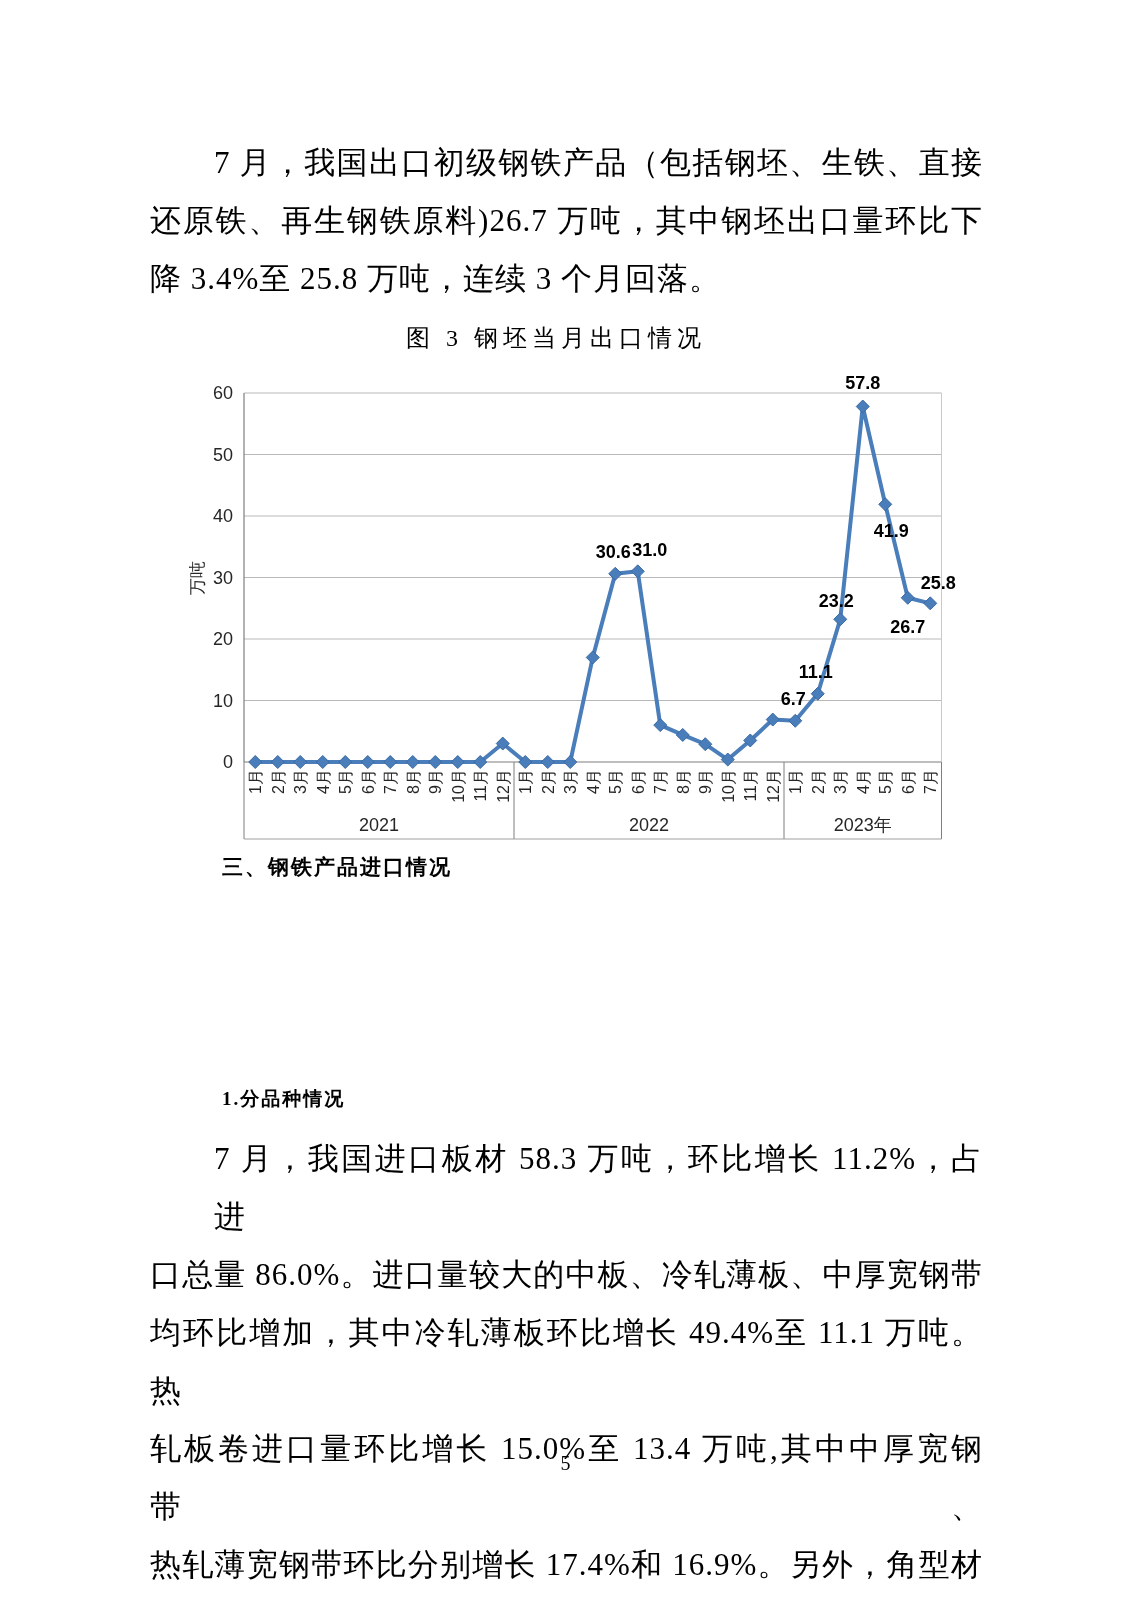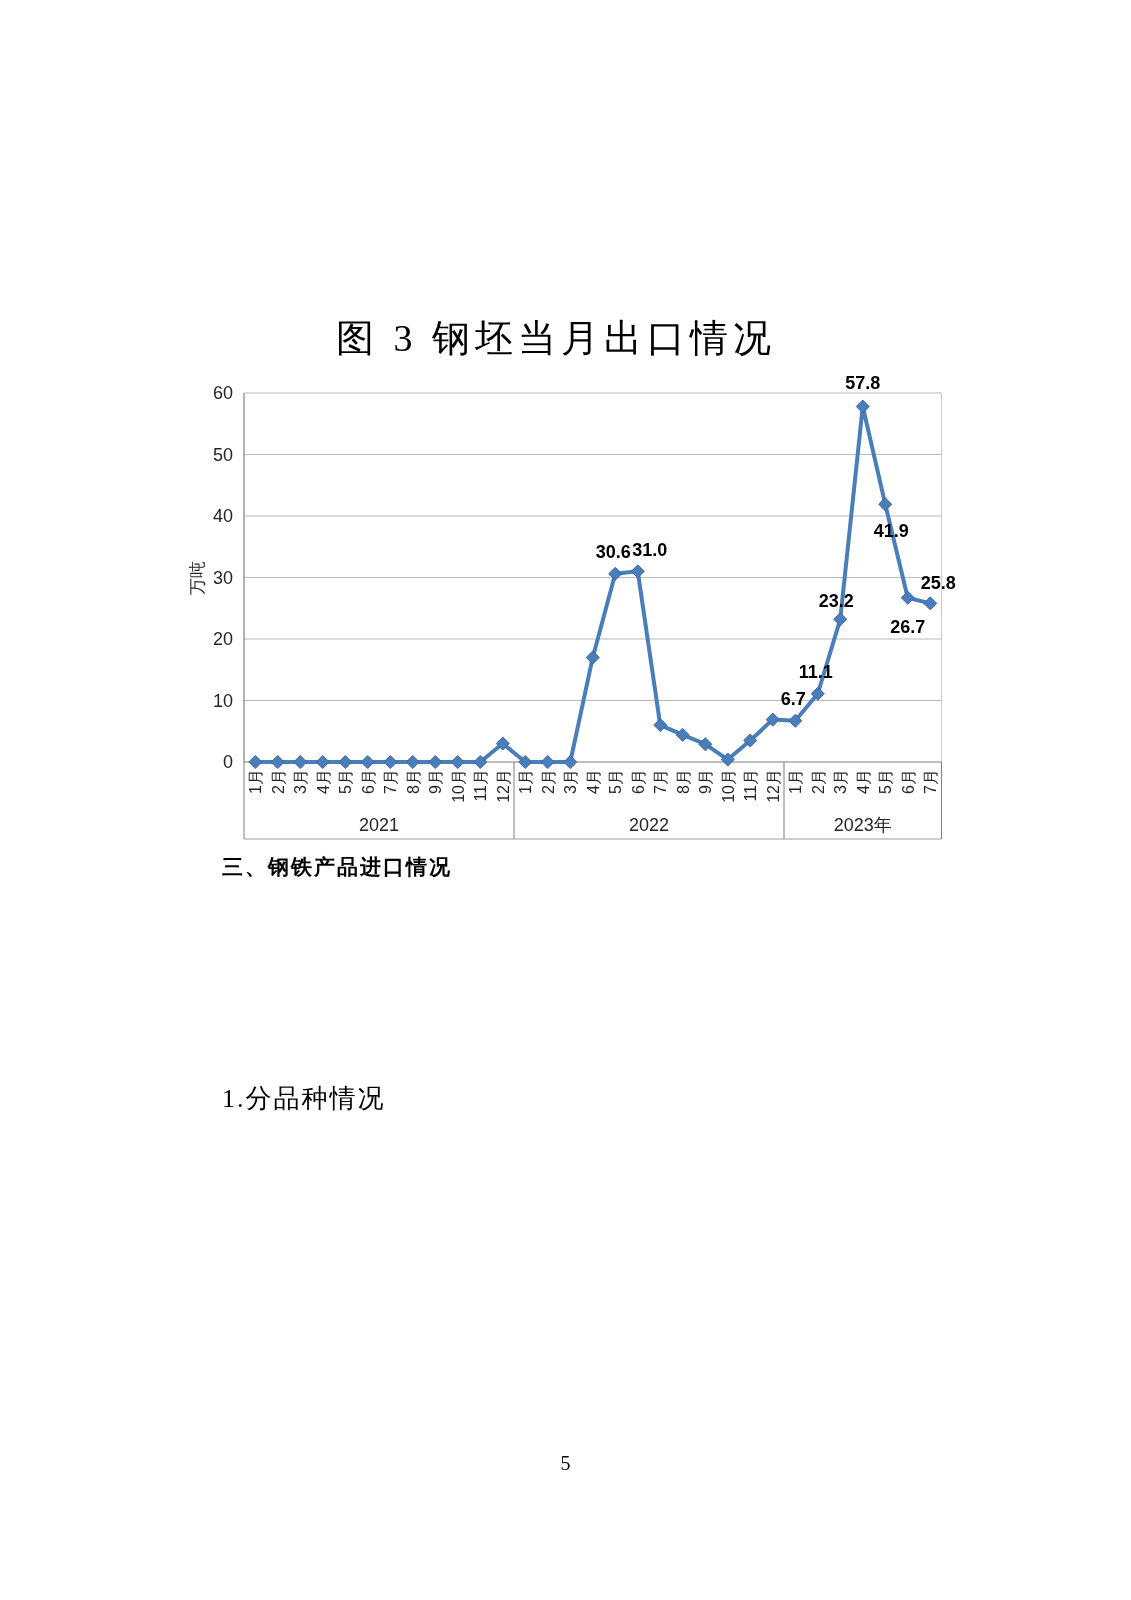--- a/index.html
+++ b/index.html
@@ -3,41 +3,46 @@
 <meta charset="utf-8">
 <style>
   html,body{margin:0;padding:0;background:#888;}
   #page{position:relative;width:1131px;height:1600px;background:#ffffff;margin:0 auto;
         font-family:"Liberation Serif","DejaVu Serif",serif;color:#000;overflow:hidden;}
   .para{position:absolute;left:150px;width:833px;font-size:31px;line-height:58px;letter-spacing:1px;}
   .line{white-space:normal;}
   .jl{text-align:justify;text-align-last:justify;}
   .ll{text-align:left;}
   .indent{padding-left:64px;}
-  .caption{position:absolute;left:150px;width:812px;text-align:center;font-size:38px;
+  .caption{position:absolute;left:150px;width:812px;text-align:center;font-size:24px;
            letter-spacing:5px;line-height:44px;}
   .sec-head{position:absolute;left:150px;width:833px;padding-left:72px;box-sizing:border-box;
             font-family:"Liberation Sans","DejaVu Sans",sans-serif;font-weight:bold;
             font-size:21px;line-height:50px;letter-spacing:2px;}
   .sub-head{position:absolute;left:150px;width:833px;padding-left:72px;box-sizing:border-box;
-            font-weight:normal;font-size:26px;line-height:50px;letter-spacing:2px;}
+            font-weight:bold;font-size:19px;line-height:50px;letter-spacing:2px;}
   .pageno{position:absolute;left:0;top:1452px;width:1131px;text-align:center;
           font-size:20px;font-family:"Liberation Serif",serif;}
   #chart{position:absolute;left:0;top:370px;}
   .tick{font:18px "Liberation Sans",sans-serif;fill:#262626;}
   .cat{font:16px "Liberation Sans",sans-serif;fill:#262626;}
   .year{font:18px "Liberation Sans",sans-serif;fill:#262626;}
   .dlabel{font:bold 18px "Liberation Sans",sans-serif;fill:#000;}
   .ytitle{font:17px "Liberation Sans",sans-serif;fill:#262626;}
 </style>
 </head>
 <body>
 
 <div id="page">
 
+  <div class="para" style="top:134px;">
+    <div class="line jl indent">7 月，我国出口初级钢铁产品（包括钢坯、生铁、直接</div>
+    <div class="line jl">还原铁、再生钢铁原料)26.7 万吨，其中钢坯出口量环比下</div>
+    <div class="line ll">降 3.4%至 25.8 万吨，连续 3 个月回落。</div>
+  </div>
 
   <div class="caption" style="top:316px;">图 3 钢坯当月出口情况</div>
 
   <svg id="chart" width="1131" height="478" viewBox="0 0 1131 478" xmlns="http://www.w3.org/2000/svg">
       <line x1="244" y1="392" x2="941.5" y2="392" stroke="#7f7f7f" stroke-width="1.2"></line>
       <text x="233" y="398" text-anchor="end" class="tick">0</text>
       <line x1="244" y1="330.5" x2="941.5" y2="330.5" stroke="#b9b9b9" stroke-width="1.2"></line>
       <text x="233" y="336.5" text-anchor="end" class="tick">10</text>
       <line x1="244" y1="269" x2="941.5" y2="269" stroke="#b9b9b9" stroke-width="1.2"></line>
       <text x="233" y="275" text-anchor="end" class="tick">20</text>
@@ -132,16 +137,23 @@
       <text x="907.75" y="262.79499999999996" text-anchor="middle" class="dlabel">26.7</text>
       <text x="938.25" y="219.32999999999998" text-anchor="middle" class="dlabel">25.8</text>
       <text transform="translate(203 208) rotate(-90)" text-anchor="middle" class="ytitle">万吨</text>
     </svg>
 
   <div class="sec-head" style="top:842px;">三、钢铁产品进口情况</div>
 
 
   <div class="sub-head" style="top:1074px;">1.分品种情况</div>
 
+  <div class="para" style="top:1130px;">
+    <div class="line jl indent">7 月，我国进口板材 58.3 万吨，环比增长 11.2%，占进</div>
+    <div class="line jl">口总量 86.0%。进口量较大的中板、冷轧薄板、中厚宽钢带</div>
+    <div class="line jl">均环比增加，其中冷轧薄板环比增长 49.4%至 11.1 万吨。热</div>
+    <div class="line jl">轧板卷进口量环比增长 15.0%至 13.4 万吨,其中中厚宽钢带、</div>
+    <div class="line jl">热轧薄宽钢带环比分别增长 17.4%和 16.9%。另外，角型材</div>
+  </div>
 
   <div class="pageno">5</div>
 
 </div>
 
 </body></html>

